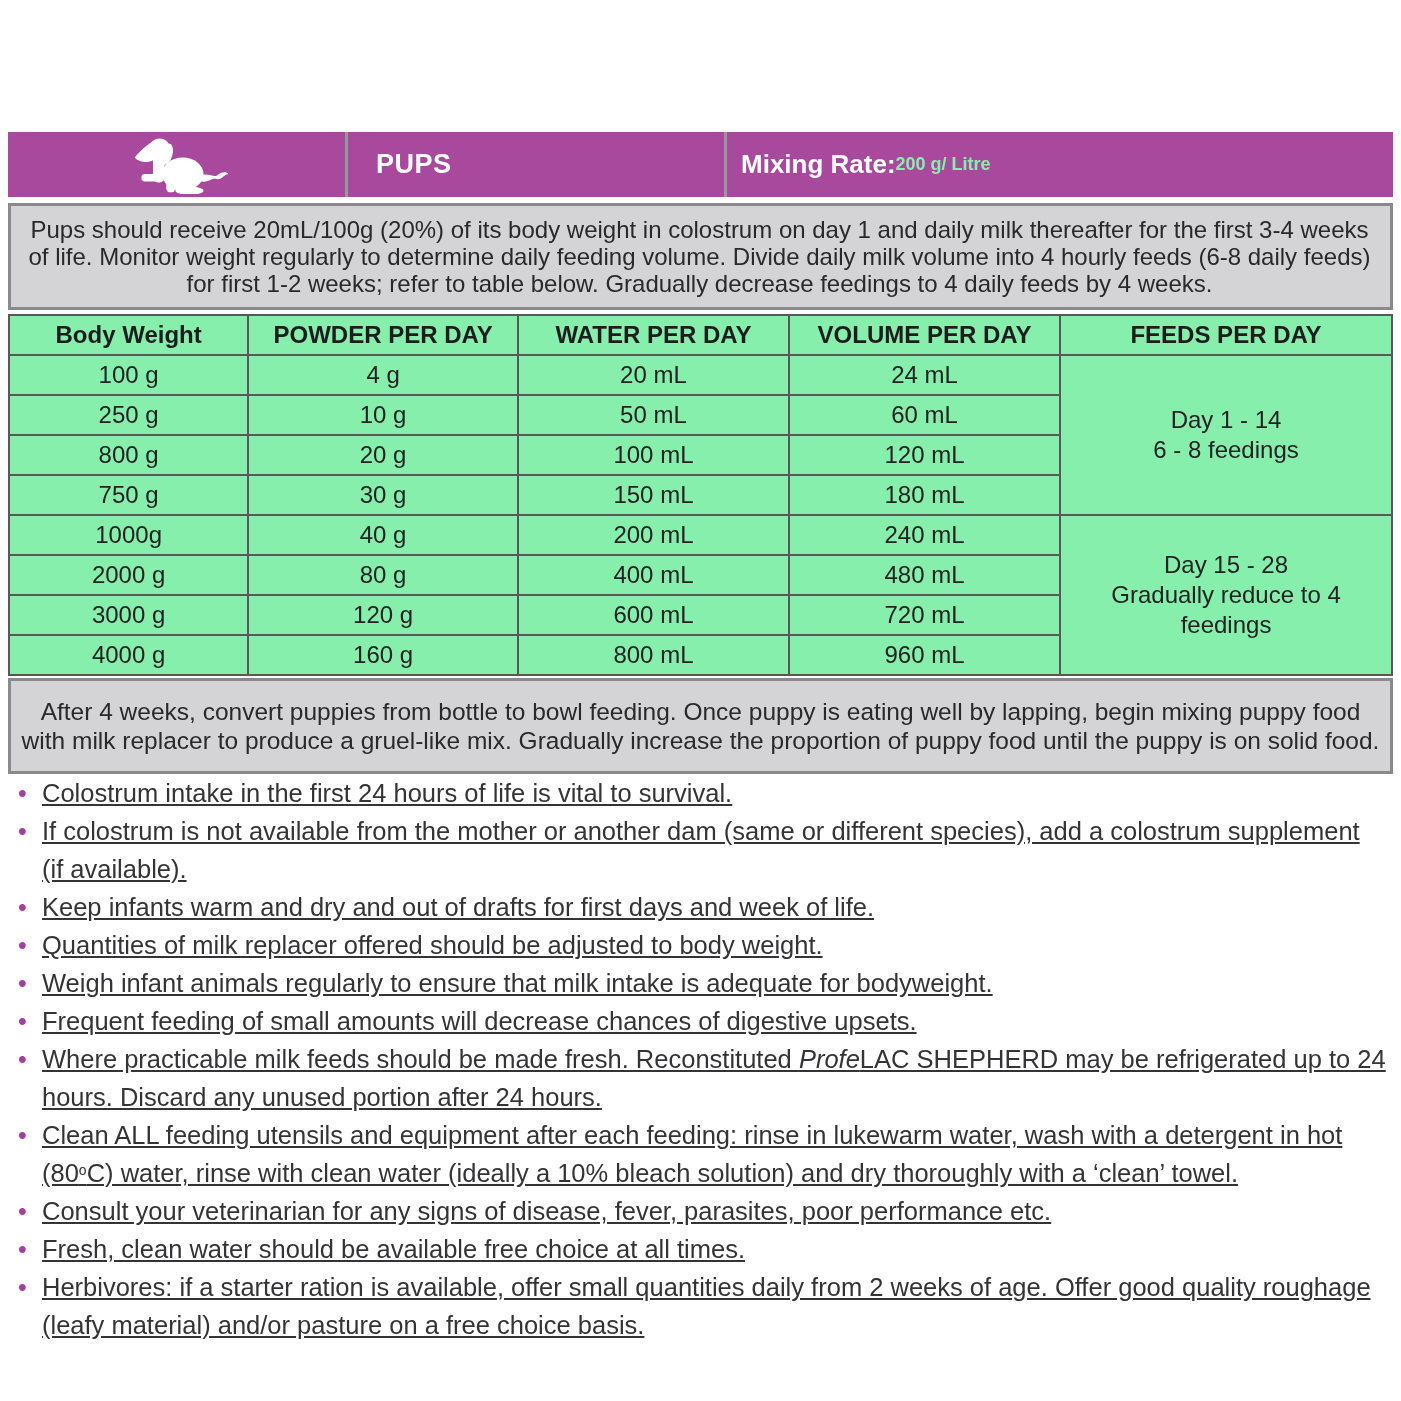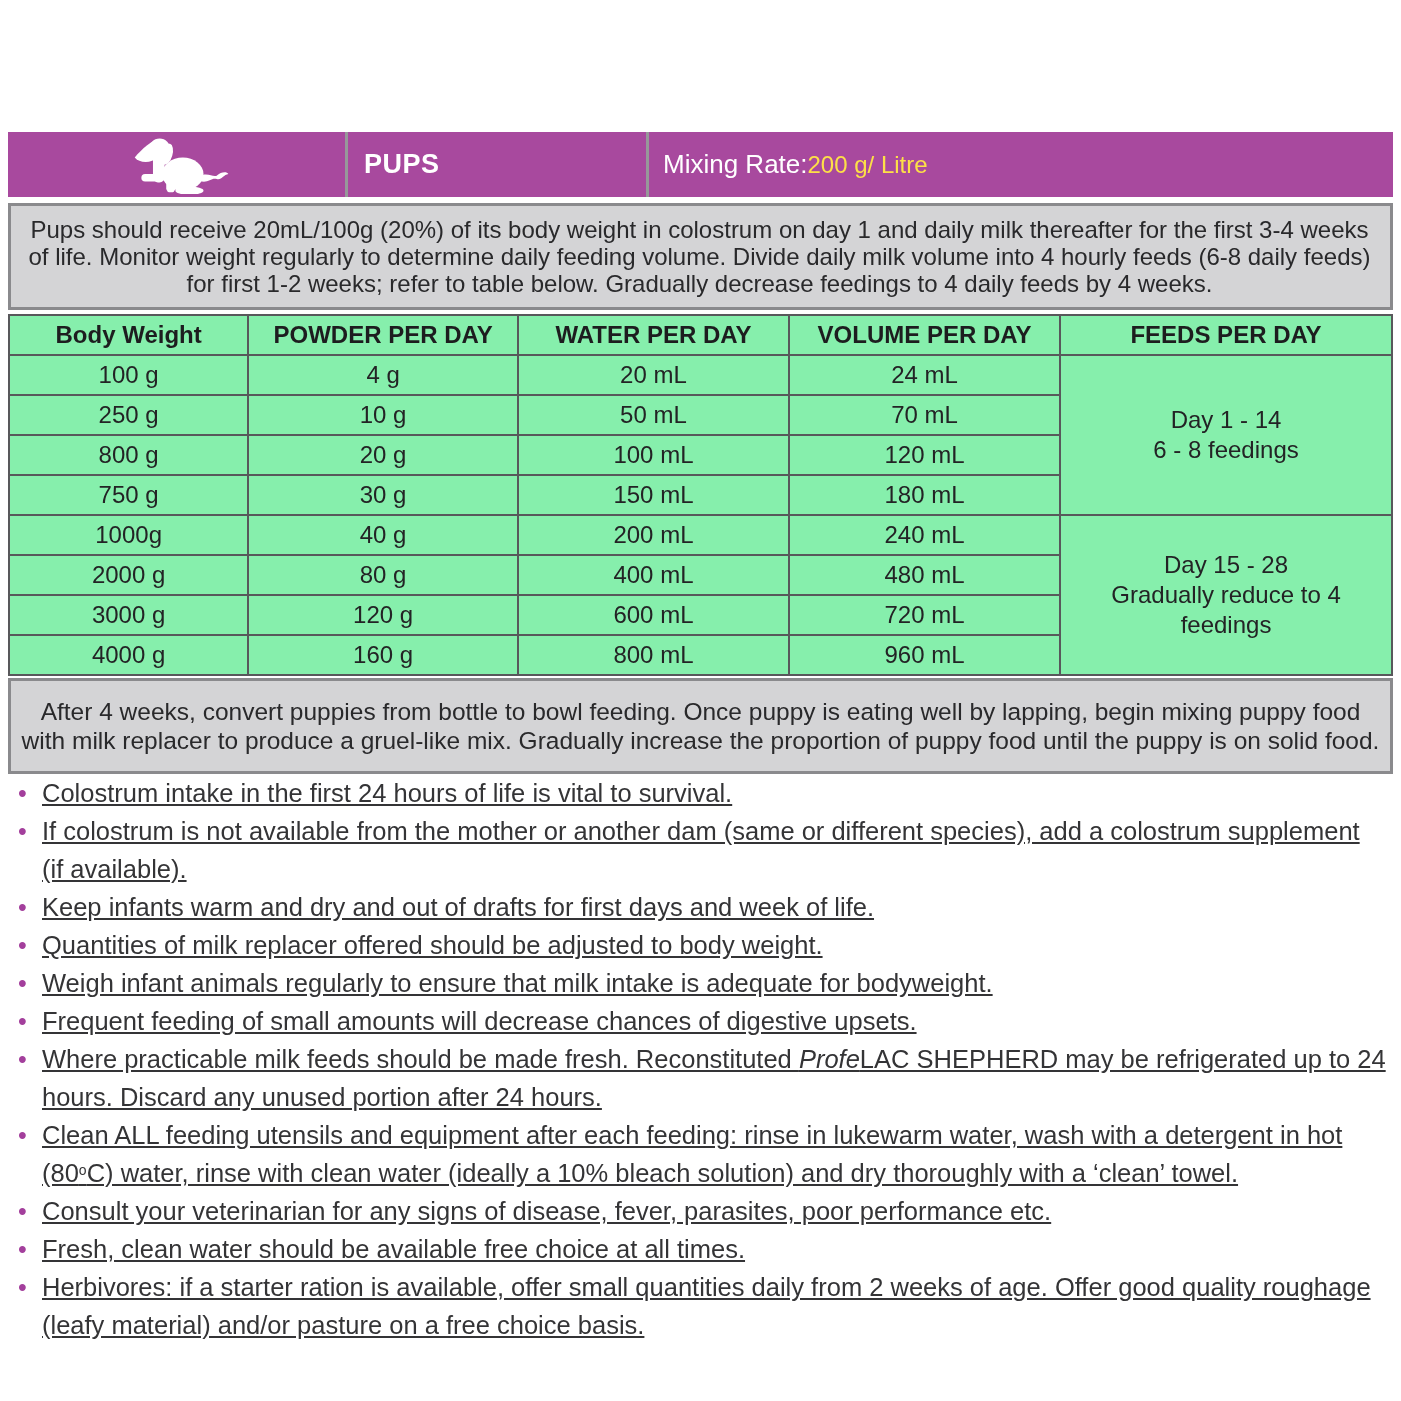--- a/index.html
+++ b/index.html
@@ -18,25 +18,25 @@
   }
   .page{padding:132px 8px 0 8px;width:1401px;}
 
   
   .band{
     display:flex;height:65px;background:var(--accent);
     align-items:stretch;
   }
   .band-cell{display:flex;align-items:center;}
   .band-cell.icon-cell{width:340px;justify-content:center;border-right:3px solid #97989a;}
-  .band-cell.species-cell{width:301px;padding-left:16px;border-right:3px solid #97989a;}
+  .band-cell.species-cell{width:379px;padding-left:28px;border-right:3px solid #97989a;}
   .band-cell.mixing-cell{flex:1;padding-left:14px;}
   .band-title{color:#fff;font-weight:bold;font-size:27px;letter-spacing:.5px;}
-  .mixing-label{color:#fff;font-weight:normal;font-size:26px;}
-  .mixing-value{color:#fde047;font-size:24px;font-weight:normal;}
+  .mixing-label{color:#fff;font-weight:bold;font-size:26px;}
+  .mixing-value{color:#86efac;font-size:18px;font-weight:bold;}
   .dog-svg{width:120px;height:58px;display:block;}
 
   
   .note-box{
     background:var(--boxbg);border:3px solid var(--boxborder);
     text-align:center;color:#29292b;
     font-size:24px;line-height:27px;
     padding:10px 14px;
   }
   .note-box.intro{margin-top:6px;padding-left:12px;}
@@ -137,21 +137,21 @@
           <td>24 mL</td>
           <td rowspan="4" class="feeds-cell">
             <div>Day 1 - 14</div>
             <div>6 - 8 feedings</div>
           </td>
         </tr>
         <tr>
           <td>250 g</td>
           <td>10 g</td>
           <td>50 mL</td>
-          <td>70 mL</td>
+          <td>60 mL</td>
         </tr>
         <tr>
           <td>800 g</td>
           <td>20 g</td>
           <td>100 mL</td>
           <td>120 mL</td>
         </tr>
         <tr>
           <td>750 g</td>
           <td>30 g</td>

